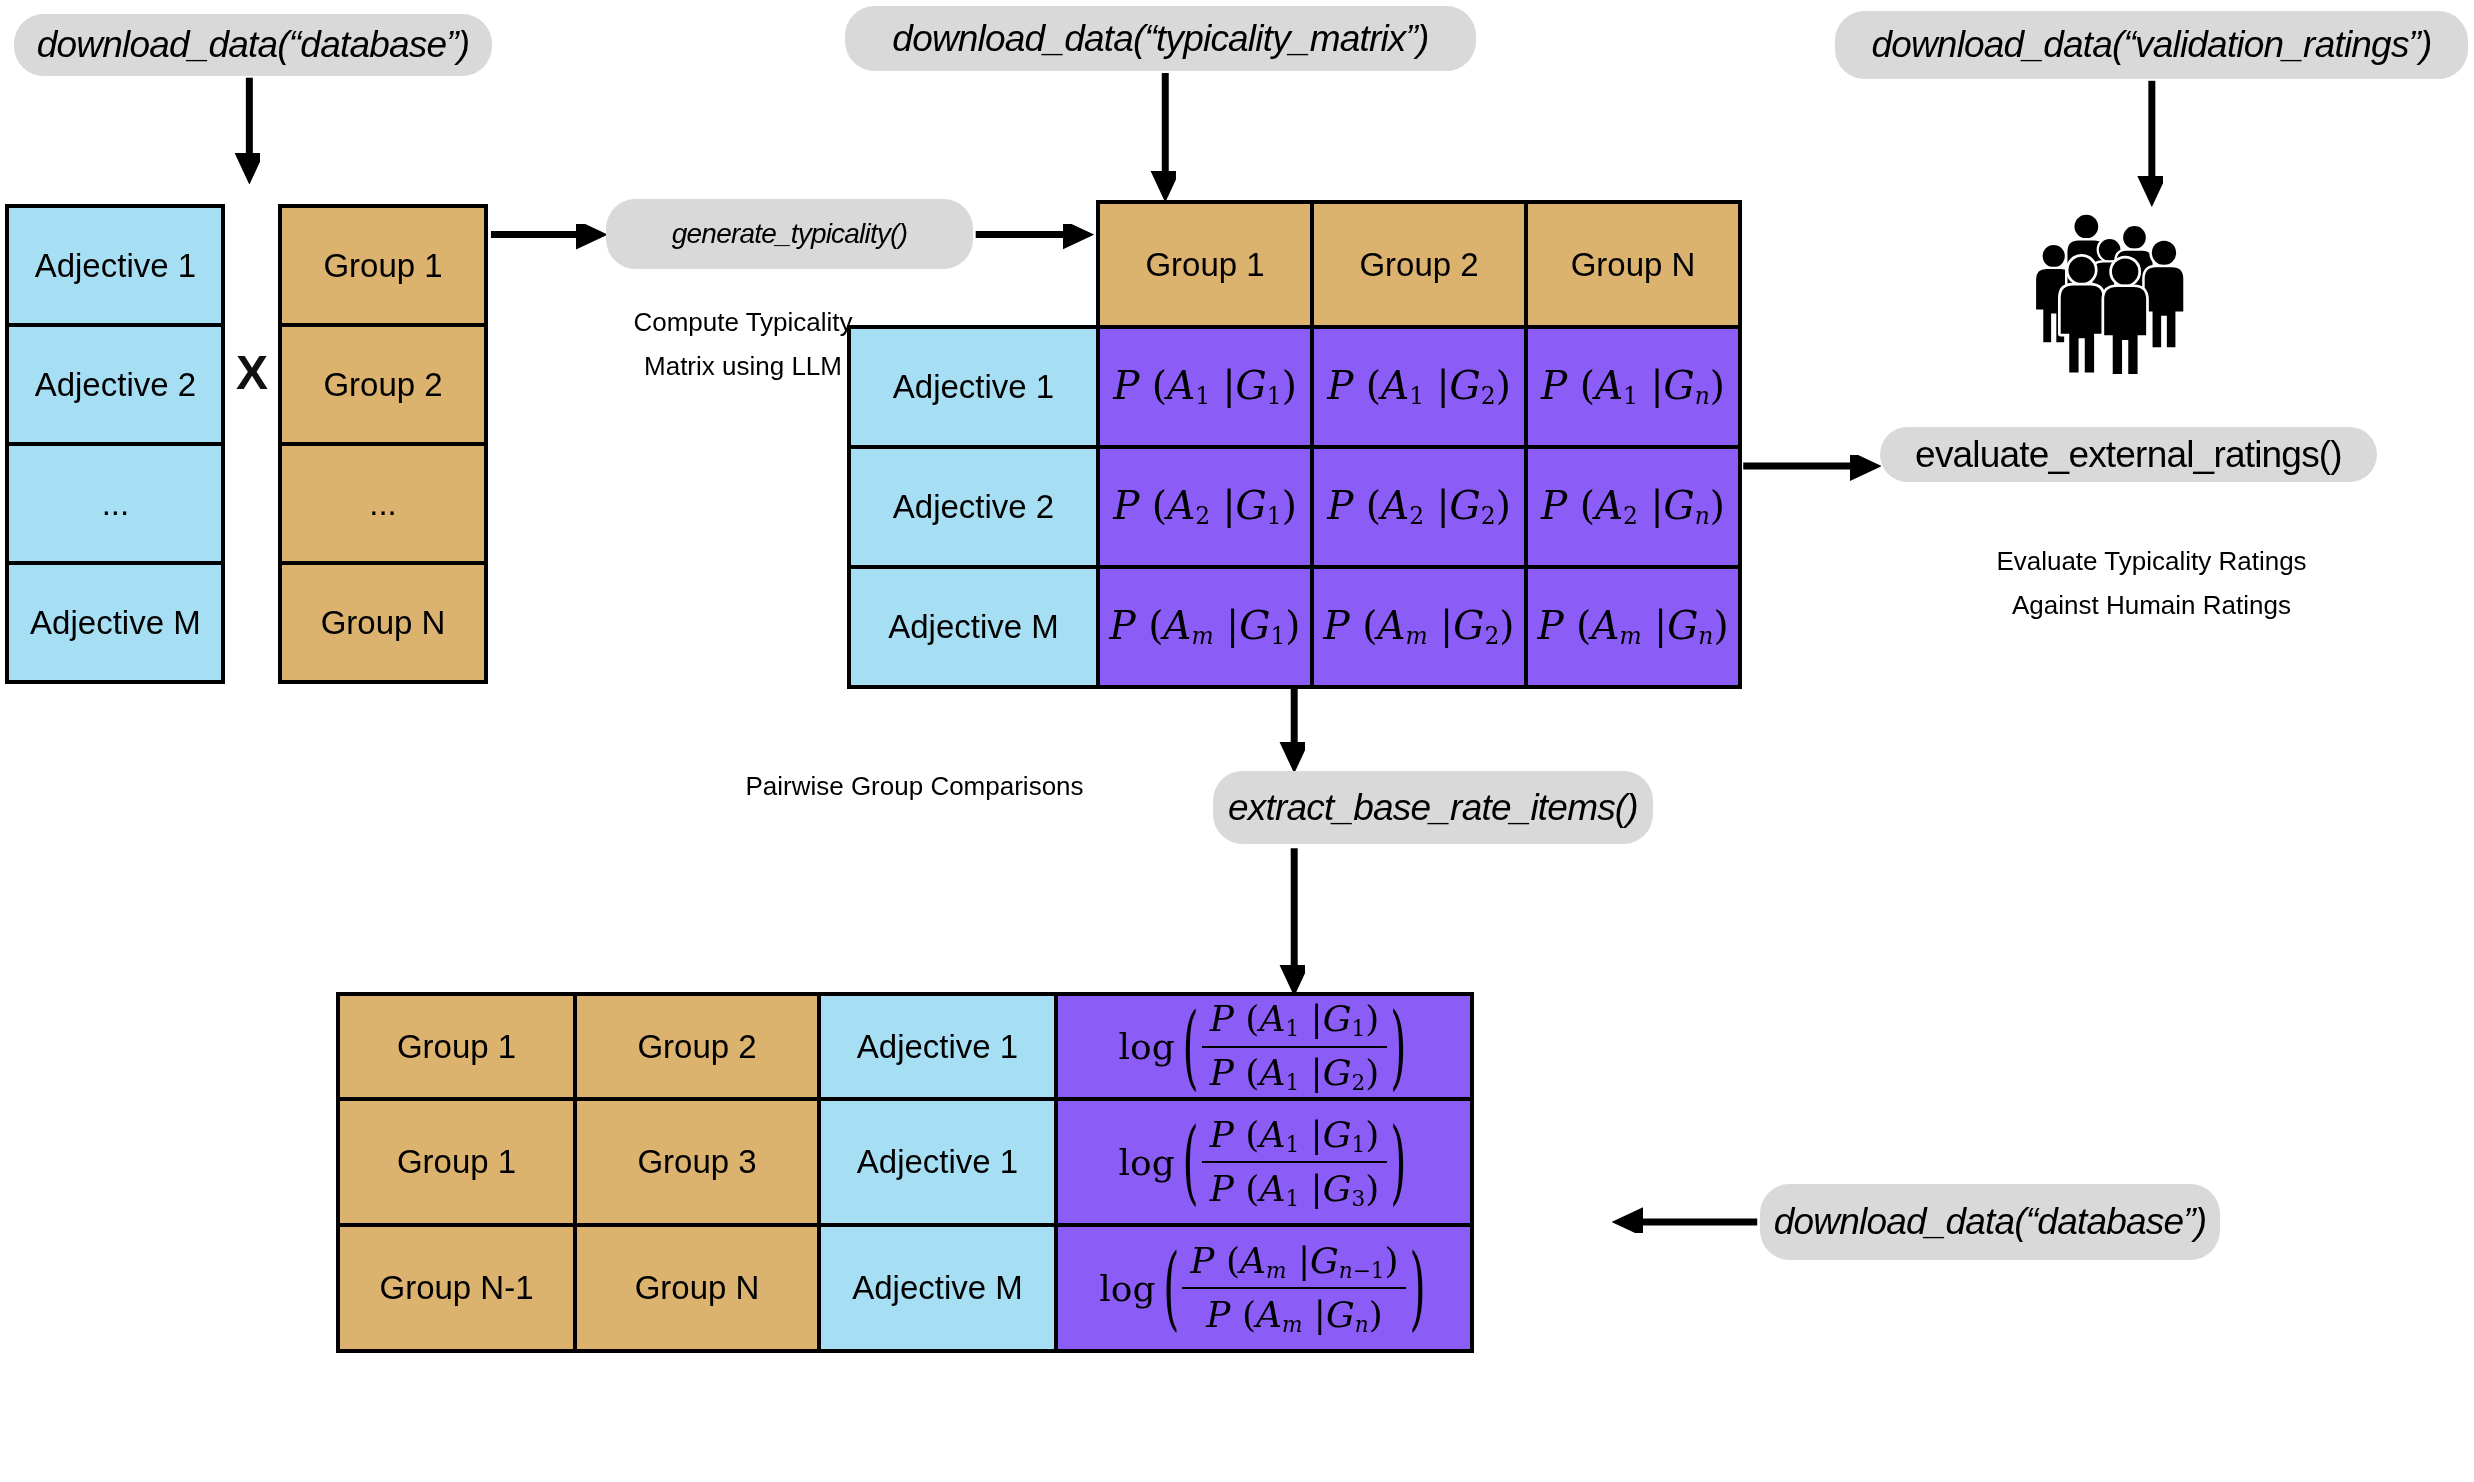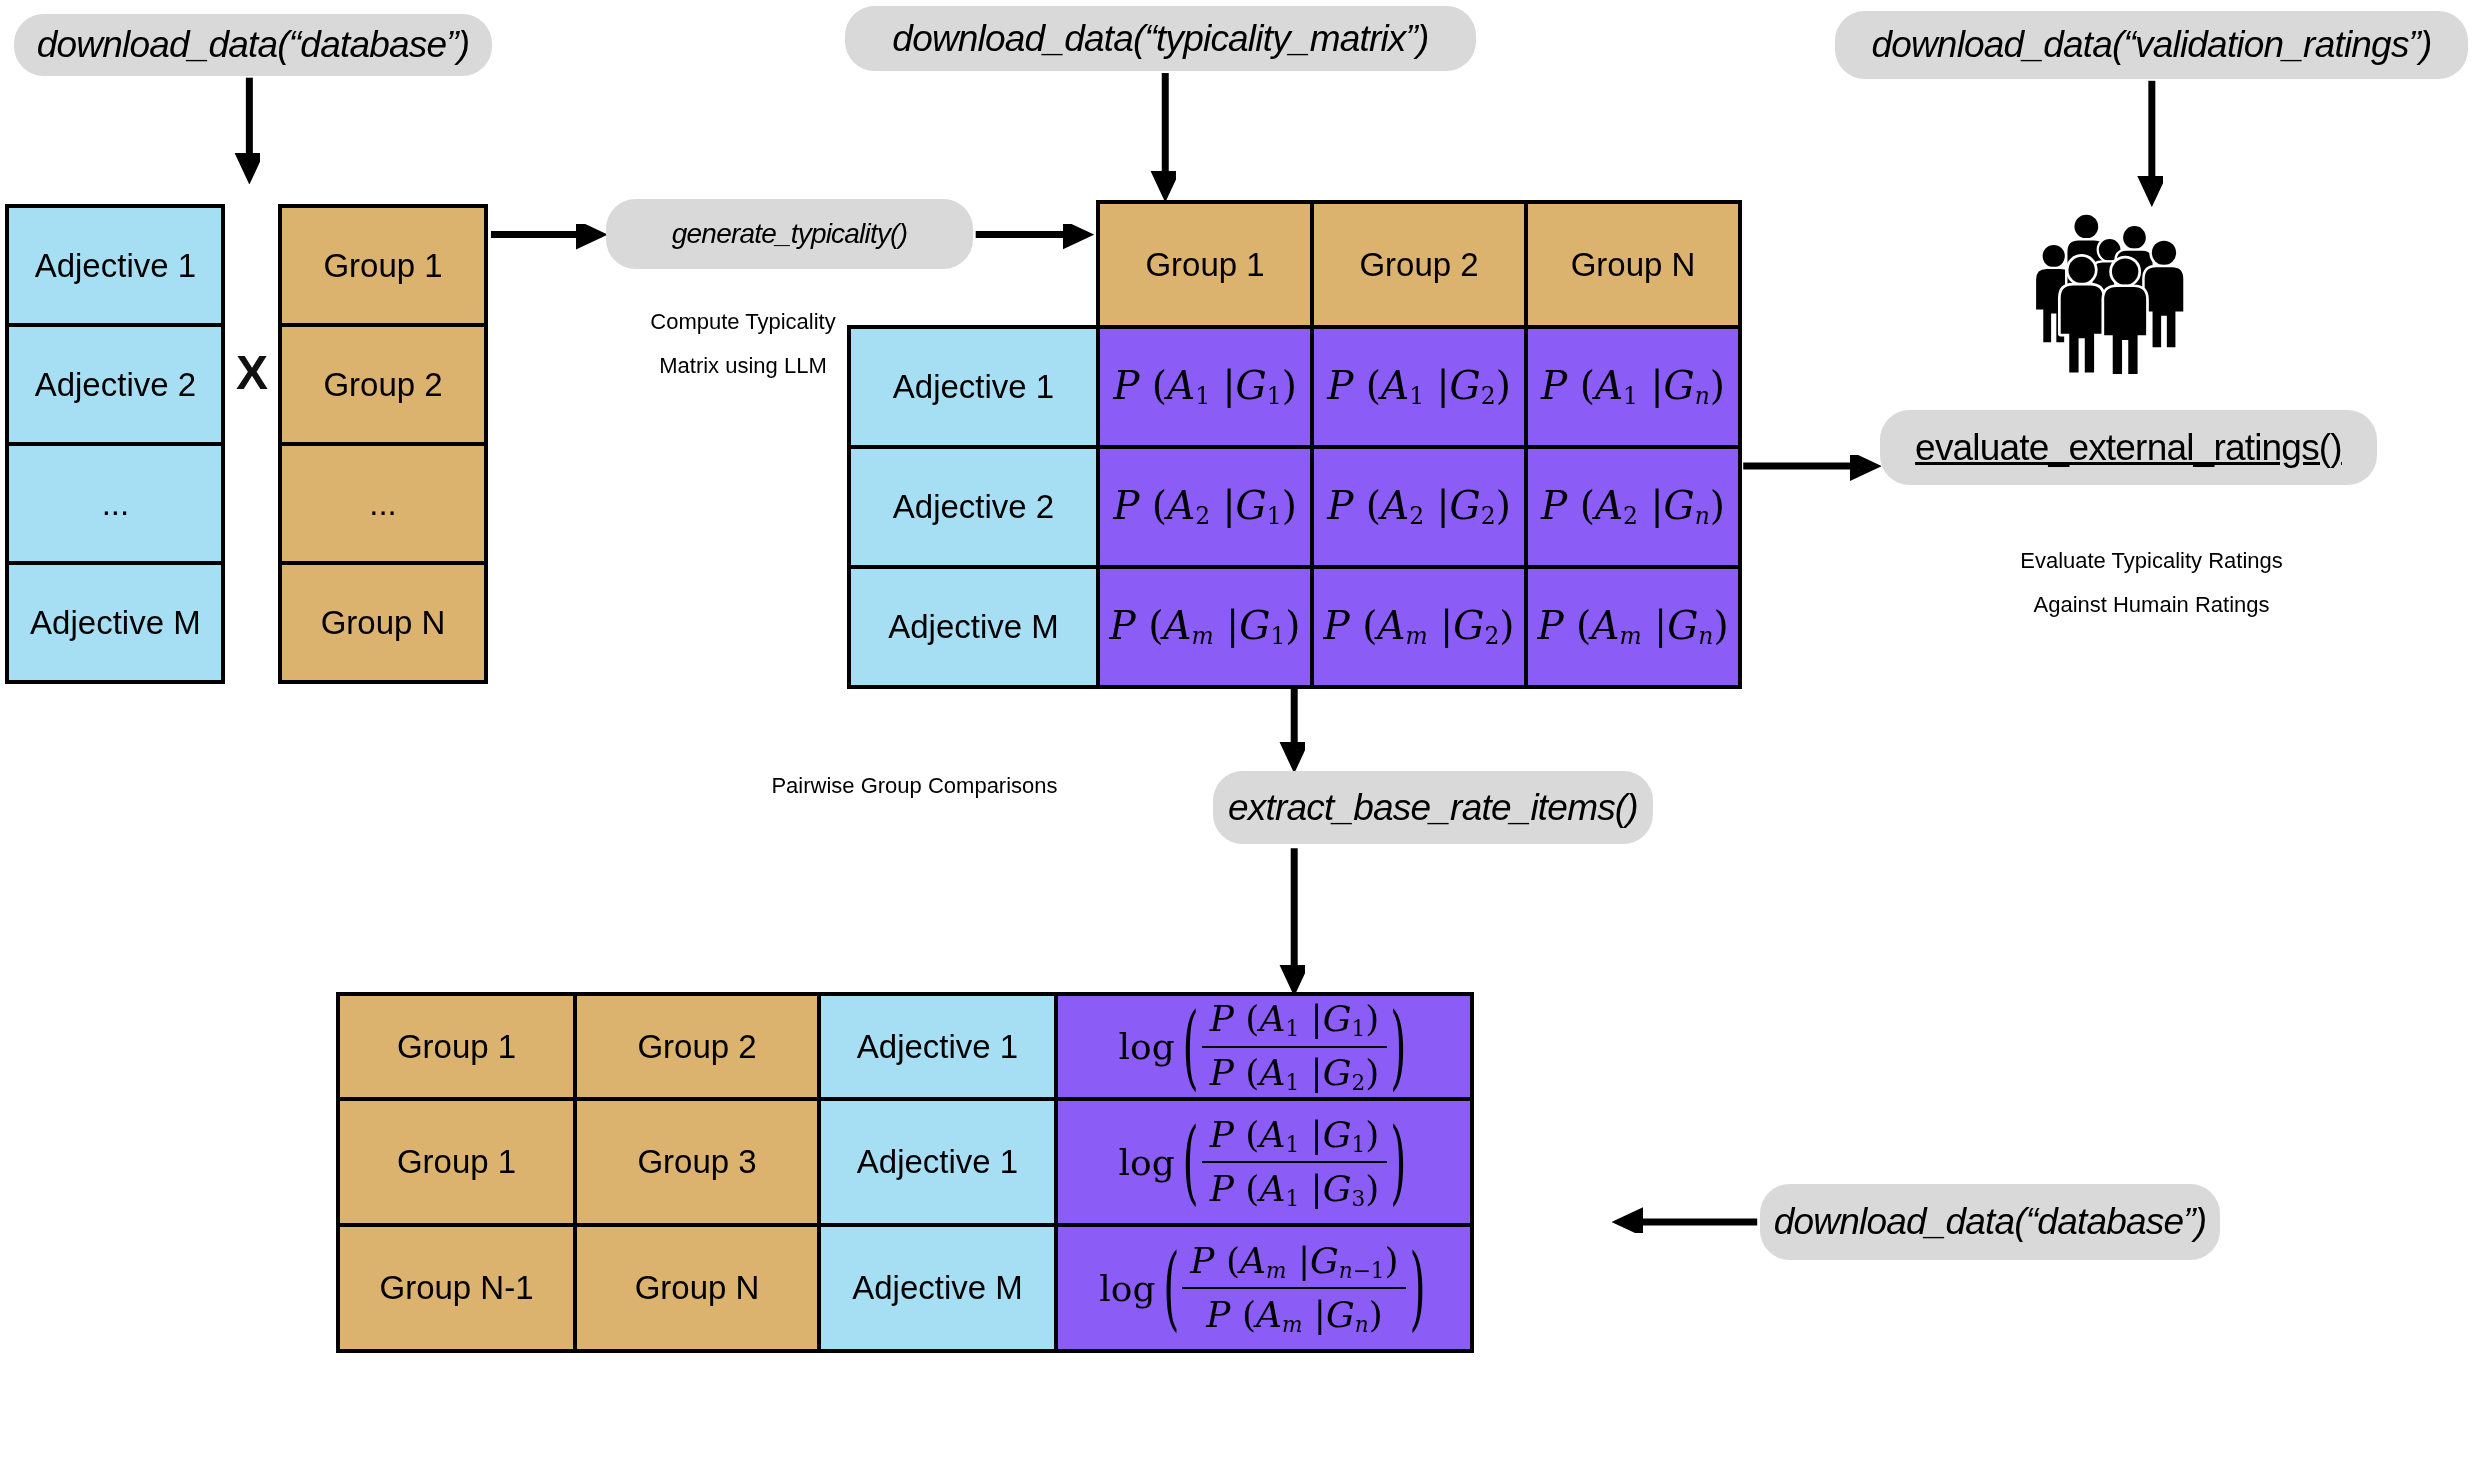--- a/index.html
+++ b/index.html
@@ -49,21 +49,21 @@
   .math sub{font-size:0.6em;vertical-align:-0.22em;}
   td.fraccell{font-family:"DejaVu Serif",serif;font-size:36px;}
   .logword{font-style:normal;margin-right:4.7px;vertical-align:middle;display:inline-block;}
   .bigp{display:inline-block;transform:scaleY(2.2);font-size:1.15em;font-weight:300;
         vertical-align:middle;margin:0 3.1px;font-style:normal;}
   .frac{display:inline-block;vertical-align:middle;text-align:center;}
   .fnum{display:block;border-bottom:2.3px solid #000;padding:1.6px 7.8px 4.7px;}
   .fden{display:block;padding:4.7px 7.8px 1.6px;}
 
   
-  .note{position:absolute;text-align:center;font-size:22px;line-height:44px;color:#000;}
+  .note{position:absolute;text-align:center;font-size:26px;line-height:44px;color:#000;}
   .cross{position:absolute;left:227px;top:346px;width:50px;height:54px;
          font-size:48px;line-height:54px;text-align:center;font-weight:600;}
 
   
   .crowd{position:absolute;left:2018px;top:200px;width:205px;height:175px;}
   .crowd .person{fill:#000;stroke:#fff;stroke-width:7;paint-order:stroke;stroke-linejoin:round;}
 </style>
 </head>
 <body>
 
@@ -183,21 +183,21 @@
     </defs>
     <use href="#person" class="person" transform="translate(46,72) scale(0.84)"></use>
     <use href="#person" class="person" transform="translate(88,34) scale(0.9)"></use>
     <use href="#person" class="person" transform="translate(118,64) scale(0.82)"></use>
     <use href="#person" class="person" transform="translate(150,48) scale(0.86)"></use>
     <use href="#person" class="person" transform="translate(188,68) scale(0.92)"></use>
     <use href="#person" class="person" transform="translate(82,90) scale(1)"></use>
     <use href="#person" class="person" transform="translate(138,92) scale(1)"></use>
   </svg>
 
-  <div class="pill" style="left:1880px;top:410px;width:497px;height:75px;text-decoration:underline;">evaluate_external_ratings()</div>
+  <div class="pill" style="left:1880px;top:427px;width:497px;height:55px;">evaluate_external_ratings()</div>
   <div class="note" style="left:1903px;top:539px;width:497px;">
     <div>Evaluate Typicality Ratings</div>
     <div>Against Humain Ratings</div>
   </div>
 
   <table class="results" style="left:336px;top:992px;">
     <colgroup>
         <col class="ca">
         <col class="cb">
         <col class="cc">

